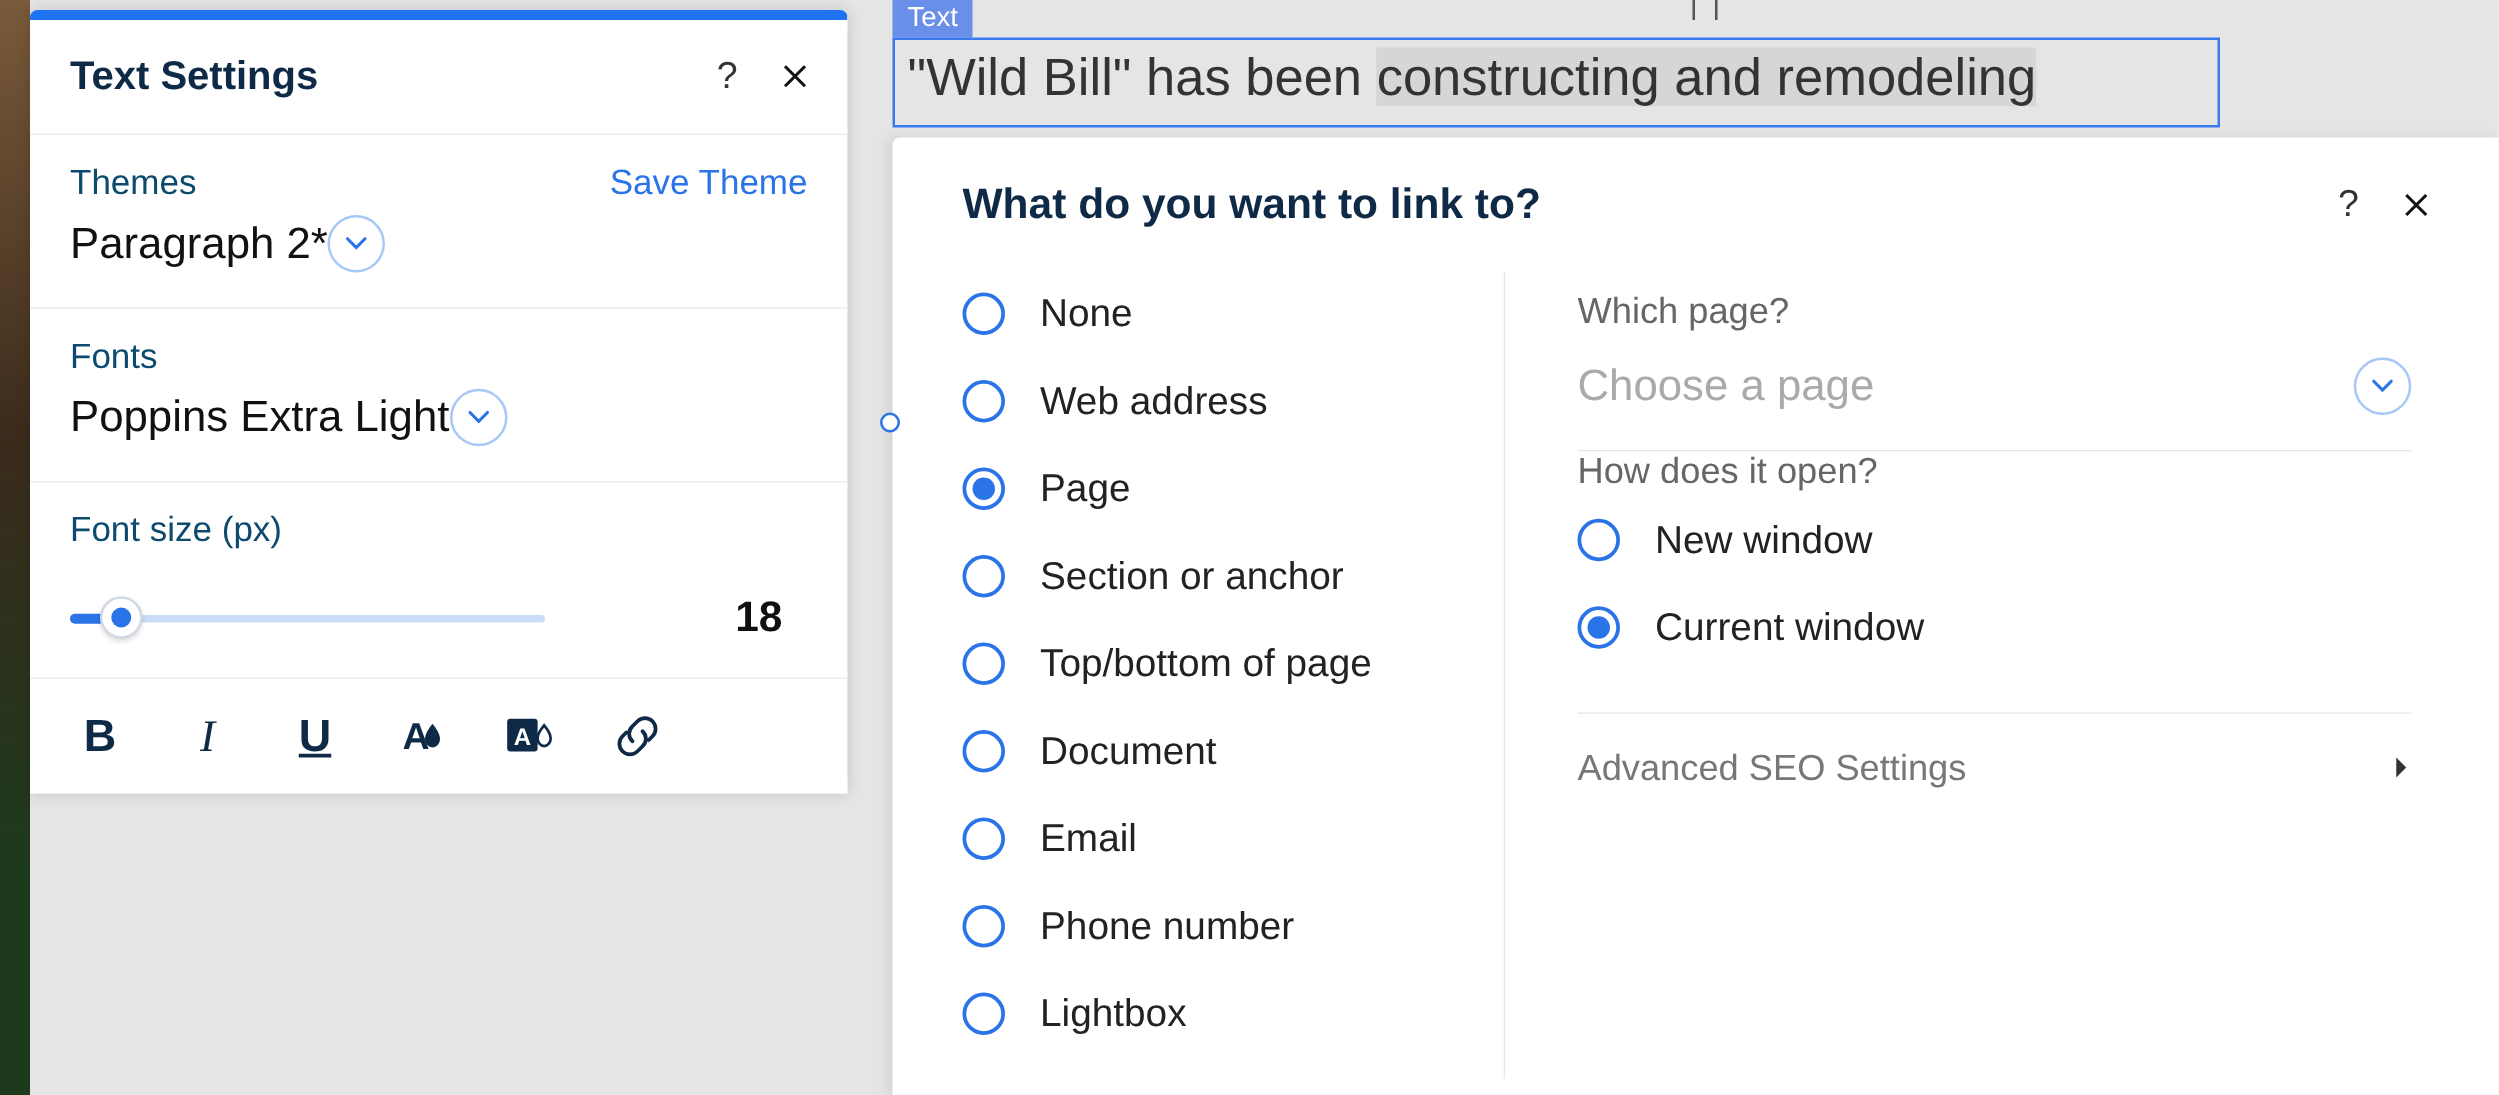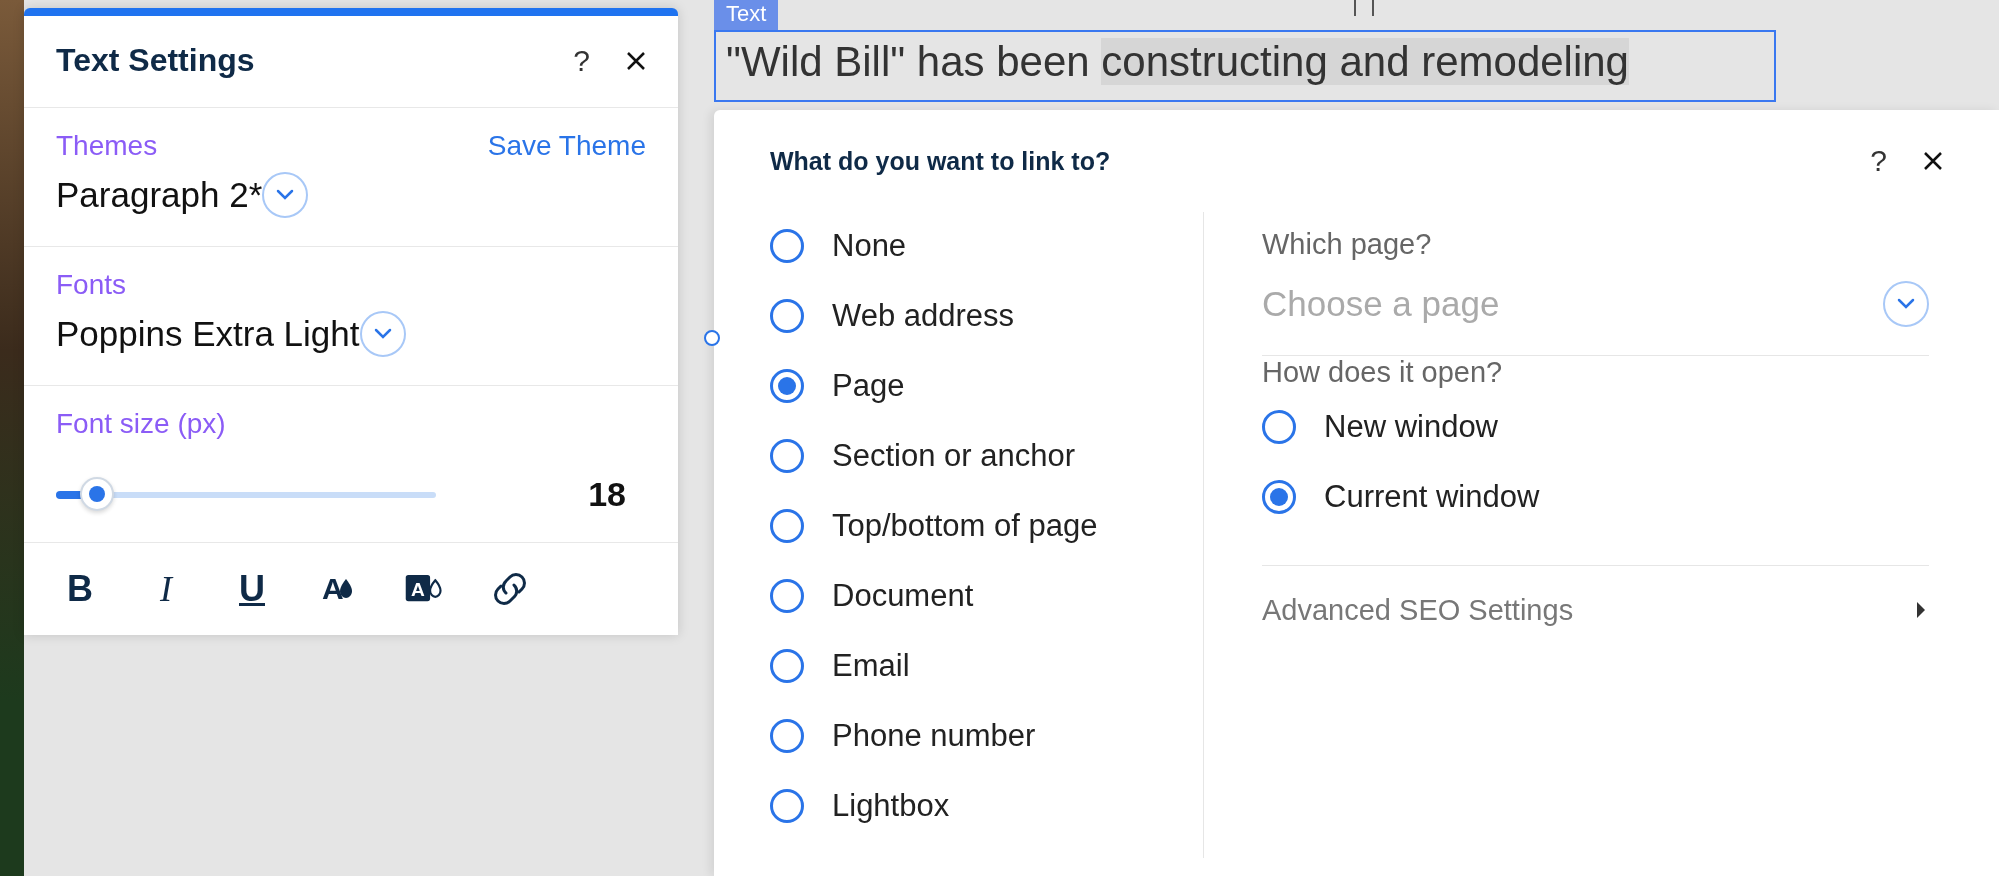--- a/index.html
+++ b/index.html
@@ -48,21 +48,21 @@
     border-bottom: 1px solid #e8e8e8;
   }
   .section-label-row {
     display: flex;
     justify-content: space-between;
     align-items: baseline;
     margin-bottom: 10px;
   }
   .section-label {
     font-size: 28px;
-    color: #8b5cf6;
+    color: #0c4a6e;
   }
   .save-theme {
     font-size: 28px;
     color: #2a74e8;
     cursor: pointer;
   }
   .dropdown-row {
     display: flex;
     align-items: center;
     justify-content: flex-start;
@@ -210,21 +210,21 @@
     border-radius: 6px 0 0 0;
     box-shadow: -4px 0 10px rgba(0,0,0,.08);
   }
   .lp-header {
     display: flex;
     align-items: center;
     justify-content: space-between;
     padding: 34px 54px 34px 56px;
   }
   .lp-title {
-    font-size: 25px;
+    font-size: 34px;
     font-weight: 700;
     color: #0f2a47;
   }
   .lp-body {
     display: flex;
     justify-content: flex-end;
   }
   .lp-left {
     width: 490px;
     padding: 16px 0 0 56px;

